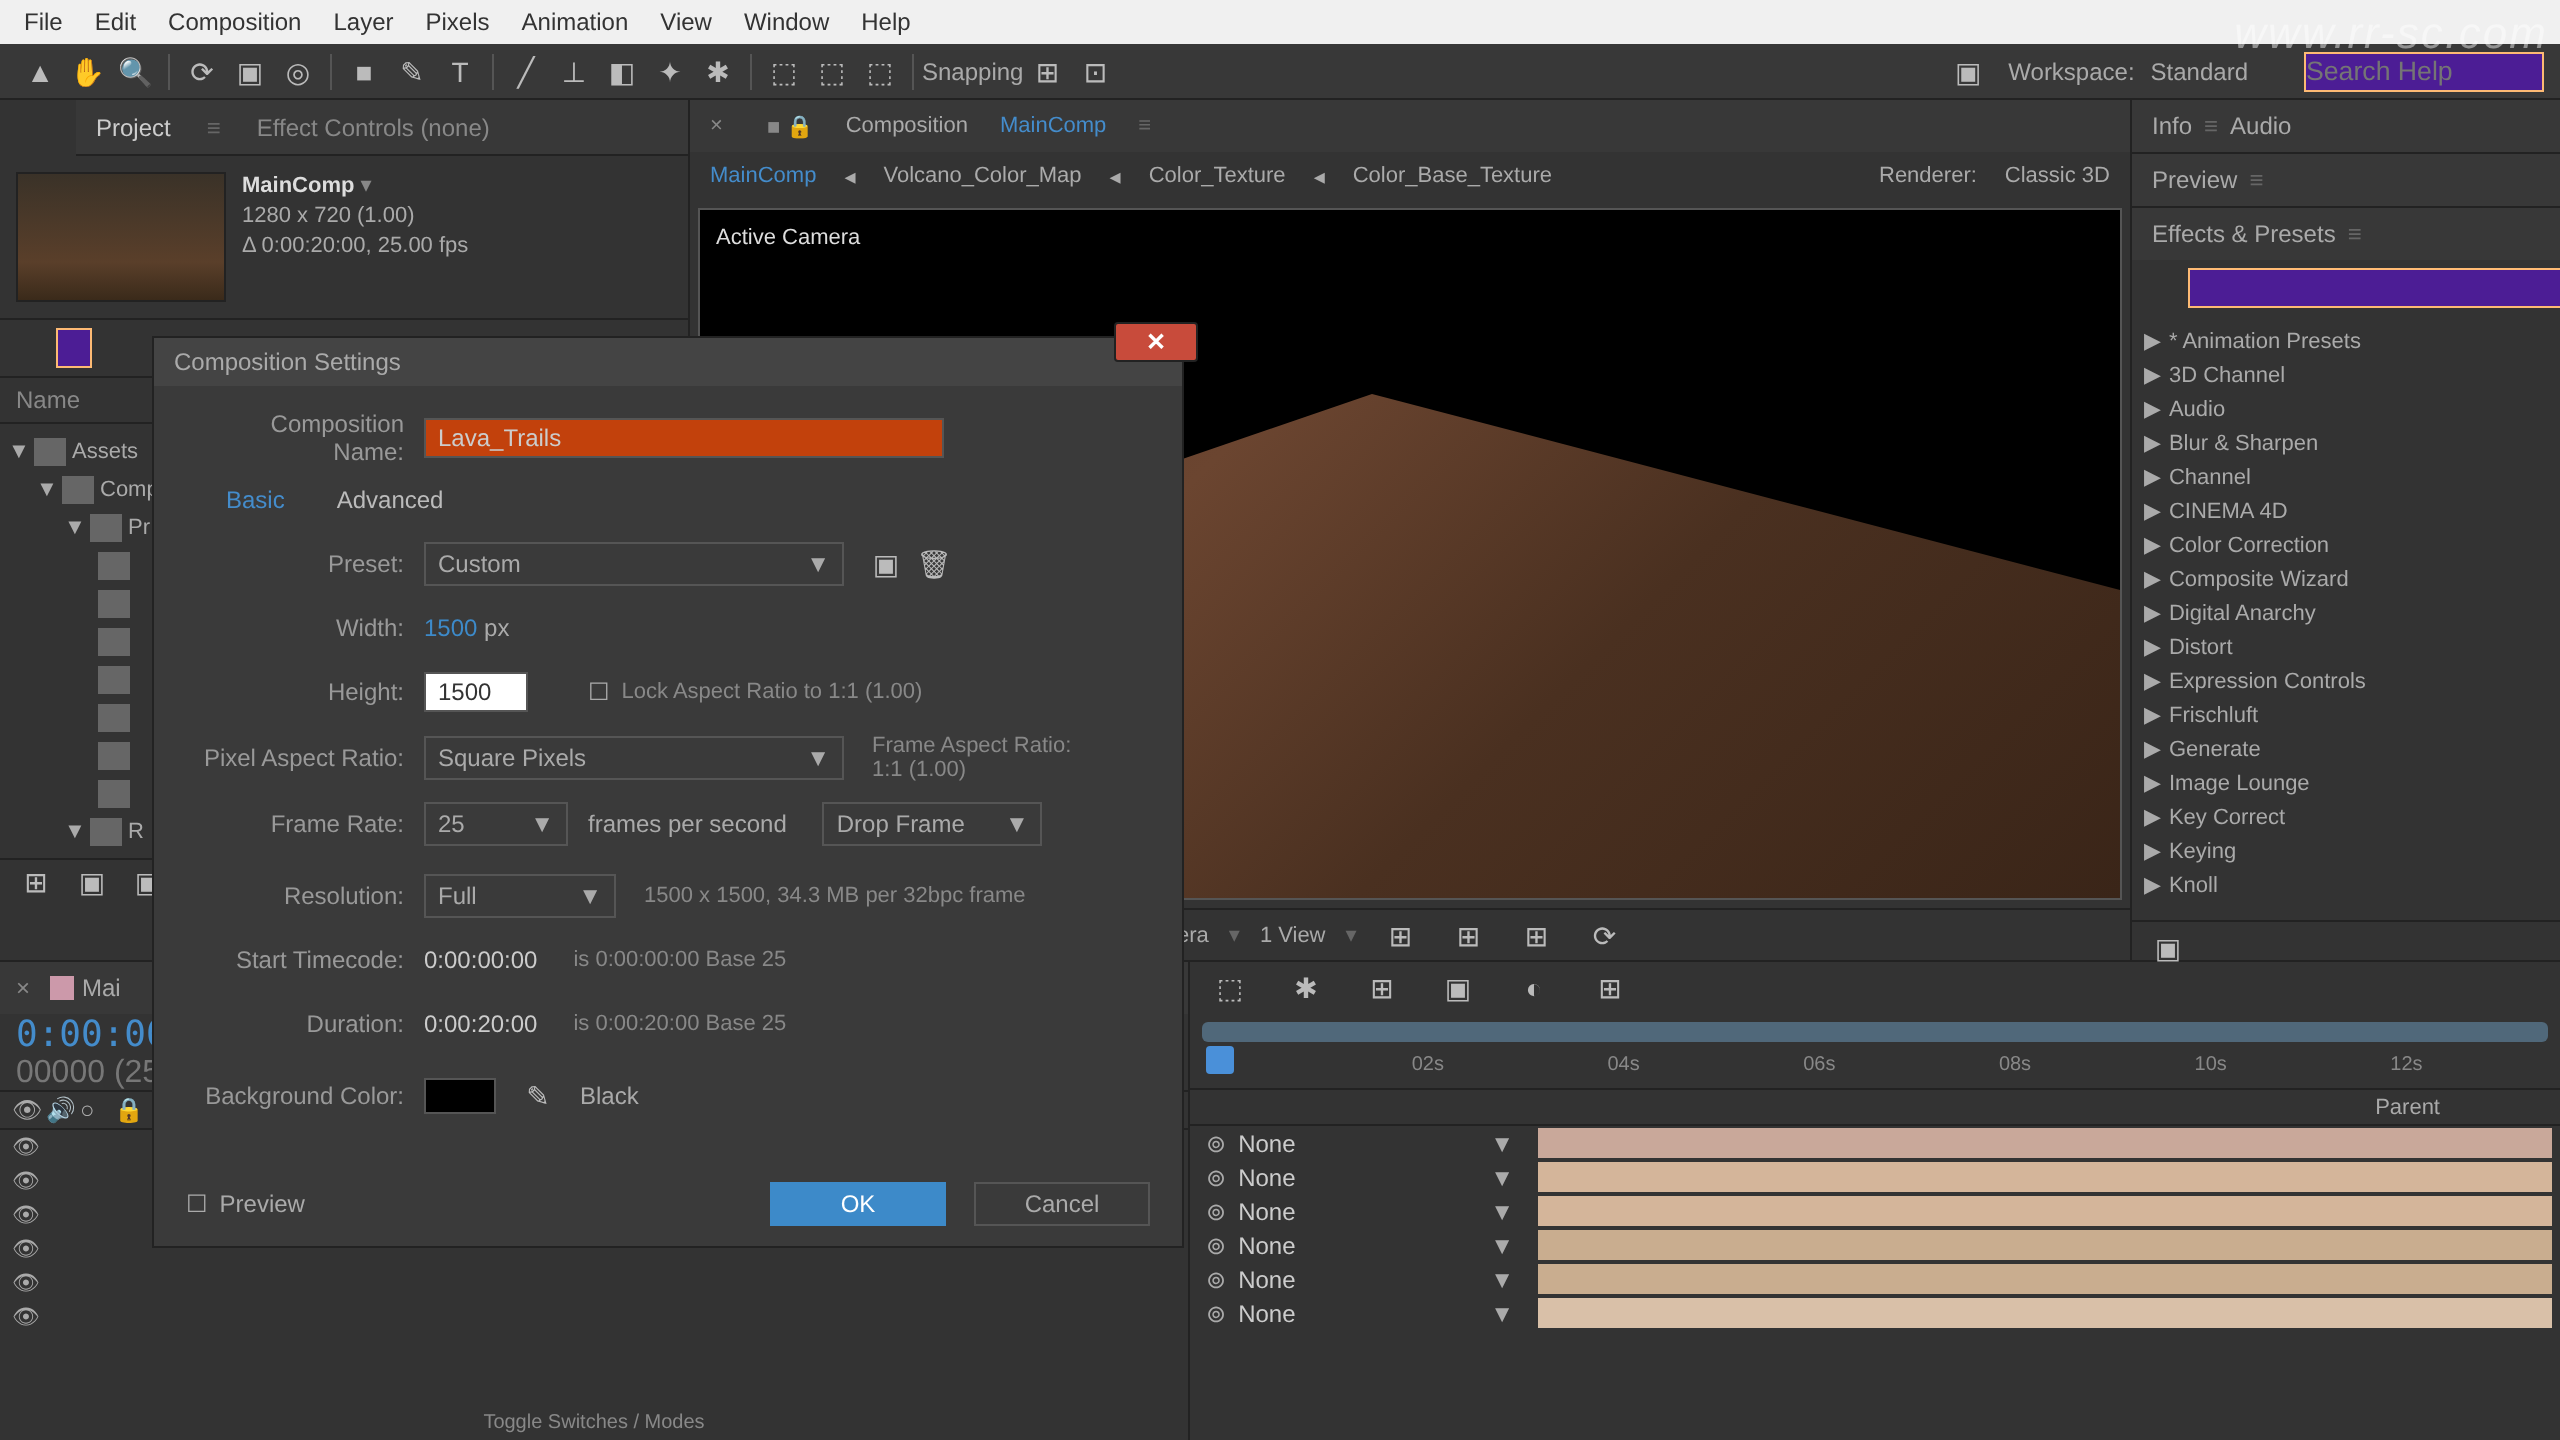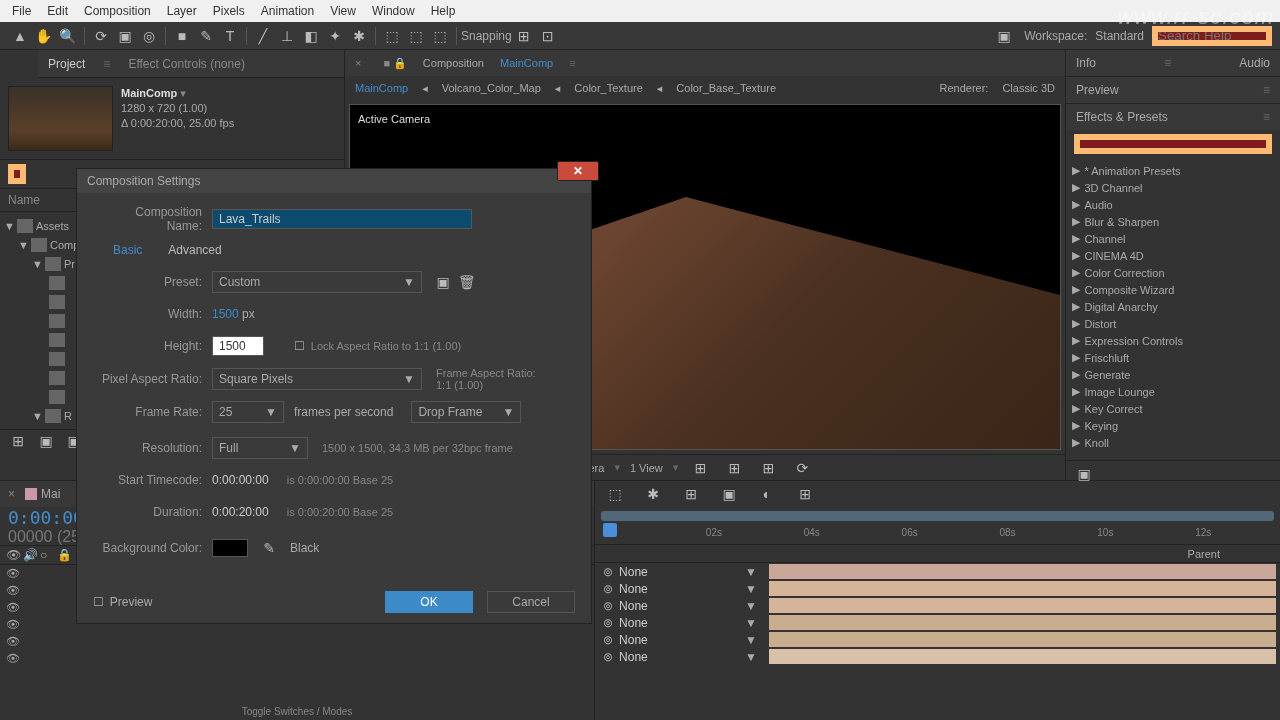--- a/index.html
+++ b/index.html
@@ -26,21 +26,21 @@
 .panel-tab { color:#888; }
 .panel-tab.active { color:#ccc; }
 .panel-x { color:#888; margin-right:6px; }
 
 
 .project-head { display:flex; padding:8px; gap:8px; }
 .thumb { width:105px; height:65px; background:linear-gradient(to bottom,#3a3228 0%,#5a3f2a 70%,#3a2a1a 100%); border:1px solid #222; }
 .proj-info { font-size:11px; color:#aaa; line-height:15px; }
 .proj-name { color:#ddd; font-weight:bold; }
 .search-row { padding:4px 8px; border-top:1px solid #222; border-bottom:1px solid #222; }
-.search-inp { background:#7f1d1d; border:6px solid #fdba74; width:60px; height:20px; color:#aaa; }
+.search-inp { background:#4c1d95; border:1px solid #fdba74; width:60px; height:20px; color:#aaa;margin-left:20px; }
 .proj-tree { padding:4px 0; }
 .tree-row { height:19px; display:flex; align-items:center; padding-left:4px; font-size:11px; }
 .tree-row .tri { width:10px; text-align:center; }
 .tree-row .ico { width:16px; height:14px; background:#666; margin:0 3px; }
 .tree-row.ind1 { padding-left:18px; }
 .tree-row.ind2 { padding-left:32px; }
 .tree-row.ind3 { padding-left:46px; }
 
 
 .comp-tabs { height:26px; background:#383838; display:flex; align-items:center; padding:0 10px; gap:16px; font-size:11px; }
@@ -48,21 +48,21 @@
 .crumb { height:24px; display:flex; align-items:center; padding:0 10px; gap:14px; font-size:11px; }
 .crumb .sel { color:#448ccb; }
 .viewport { flex:1; background:#2a2a2a; position:relative; border:1px solid #555; margin:4px; overflow:hidden; }
 .vp-bg { position:absolute; inset:0; background:#000; }
 .volcano { position:absolute; right:0; bottom:0; width:680px; height:280px; background:linear-gradient(135deg,#5a3828 0%,#6b4530 30%,#4a3020 60%,#3a2518 100%); clip-path:polygon(15% 35%, 45% 10%, 100% 45%, 100% 100%, 0 100%); }
 .vp-label { position:absolute; top:8px; left:8px; color:#ddd; font-size:11px; }
 .vp-controls { height:26px; background:#333; display:flex; align-items:center; padding:0 8px; gap:10px; font-size:11px; border-top:1px solid #222; }
 
 
 .right-section { border-bottom:1px solid #222; }
-.right-head { height:26px; display:flex; align-items:center; padding:0 10px; gap:24px; background:#383838;justify-content:space-between; }
+.right-head { height:26px; display:flex; align-items:center; padding:0 10px; gap:6px; background:#383838; }
 .presets-list { flex:1; overflow:auto; padding:4px 0; }
 .preset-row { height:17px; display:flex; align-items:center; padding:0 6px; gap:4px; font-size:11px; }
 
 
 .bottom { height:240px; background:#333; display:flex; border-top:1px solid #222; }
 .bot-left { width:595px; border-right:1px solid #222; display:flex; flex-direction:column; }
 .bot-right { flex:1; display:flex; flex-direction:column; }
 
 .tl-tabs { height:26px; background:#383838; display:flex; align-items:center; padding:0 8px; }
 .tl-time { height:38px; display:flex; align-items:center; padding:0 8px; }
@@ -91,21 +91,21 @@
 
 .footer { height:18px; background:#333; display:flex; align-items:center; justify-content:center; font-size:10px; color:#888; }
 
 
 .dialog { position:absolute; top:168px; left:76px; width:516px; background:#3a3a3a; border:1px solid #222; color:#aaa; }
 .dlg-title { height:24px; background:#444; display:flex; align-items:center; padding:0 10px; position:relative; }
 .dlg-close { position:absolute; top:-8px; right:-8px; width:42px; height:20px; background:#c84b3b; color:#fff; display:flex; align-items:center; justify-content:center; font-weight:bold; border:1px solid #222; border-radius:2px; }
 .dlg-body { padding:12px 20px; }
 .dlg-row { display:flex; align-items:center; margin-bottom:10px; min-height:22px; }
 .dlg-lab { width:115px; text-align:right; padding-right:10px; color:#999; font-size:12px; }
-.dlg-inp { background:#0c4a6e; border:1px solid #555; height:20px; padding:0 6px; color:#ccc; font-size:12px; }
+.dlg-inp { background:#c2410c; border:1px solid #555; height:20px; padding:0 6px; color:#ccc; font-size:12px; }
 .fake-select { height:22px; background:#3a3a3a; border:1px solid #555; display:flex; align-items:center; justify-content:space-between; padding:0 6px; font-size:12px; }
 .link-val { color:#3d8ac9; font-size:12px; }
 .dlg-tabs { display:flex; gap:26px; margin:6px 0 14px 16px; }
 .dlg-tabs .t { color:#bbb; }
 .dlg-tabs .act { color:#448ccb; }
 .dlg-btns { display:flex; justify-content:flex-end; gap:14px; padding:10px 16px; align-items:center; }
 .dlg-prev { margin-right:auto; display:flex; align-items:center; gap:6px; }
 .btn { width:88px; height:22px; display:flex; align-items:center; justify-content:center; }
 .btn.primary { background:#3d8ac9; color:#fff; }
 .btn.sec { background:#3a3a3a; border:1px solid #555; }

